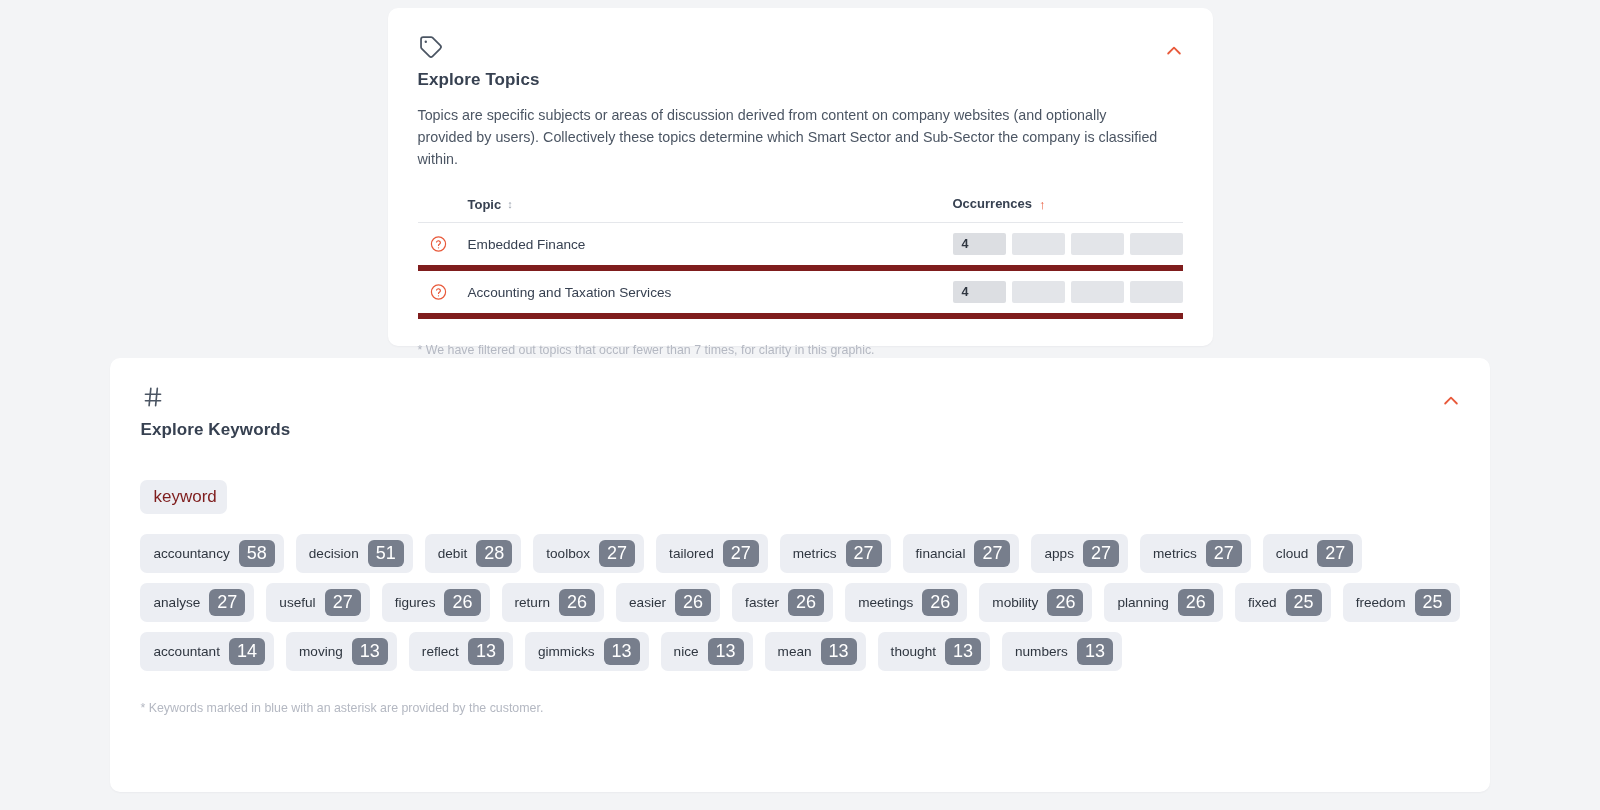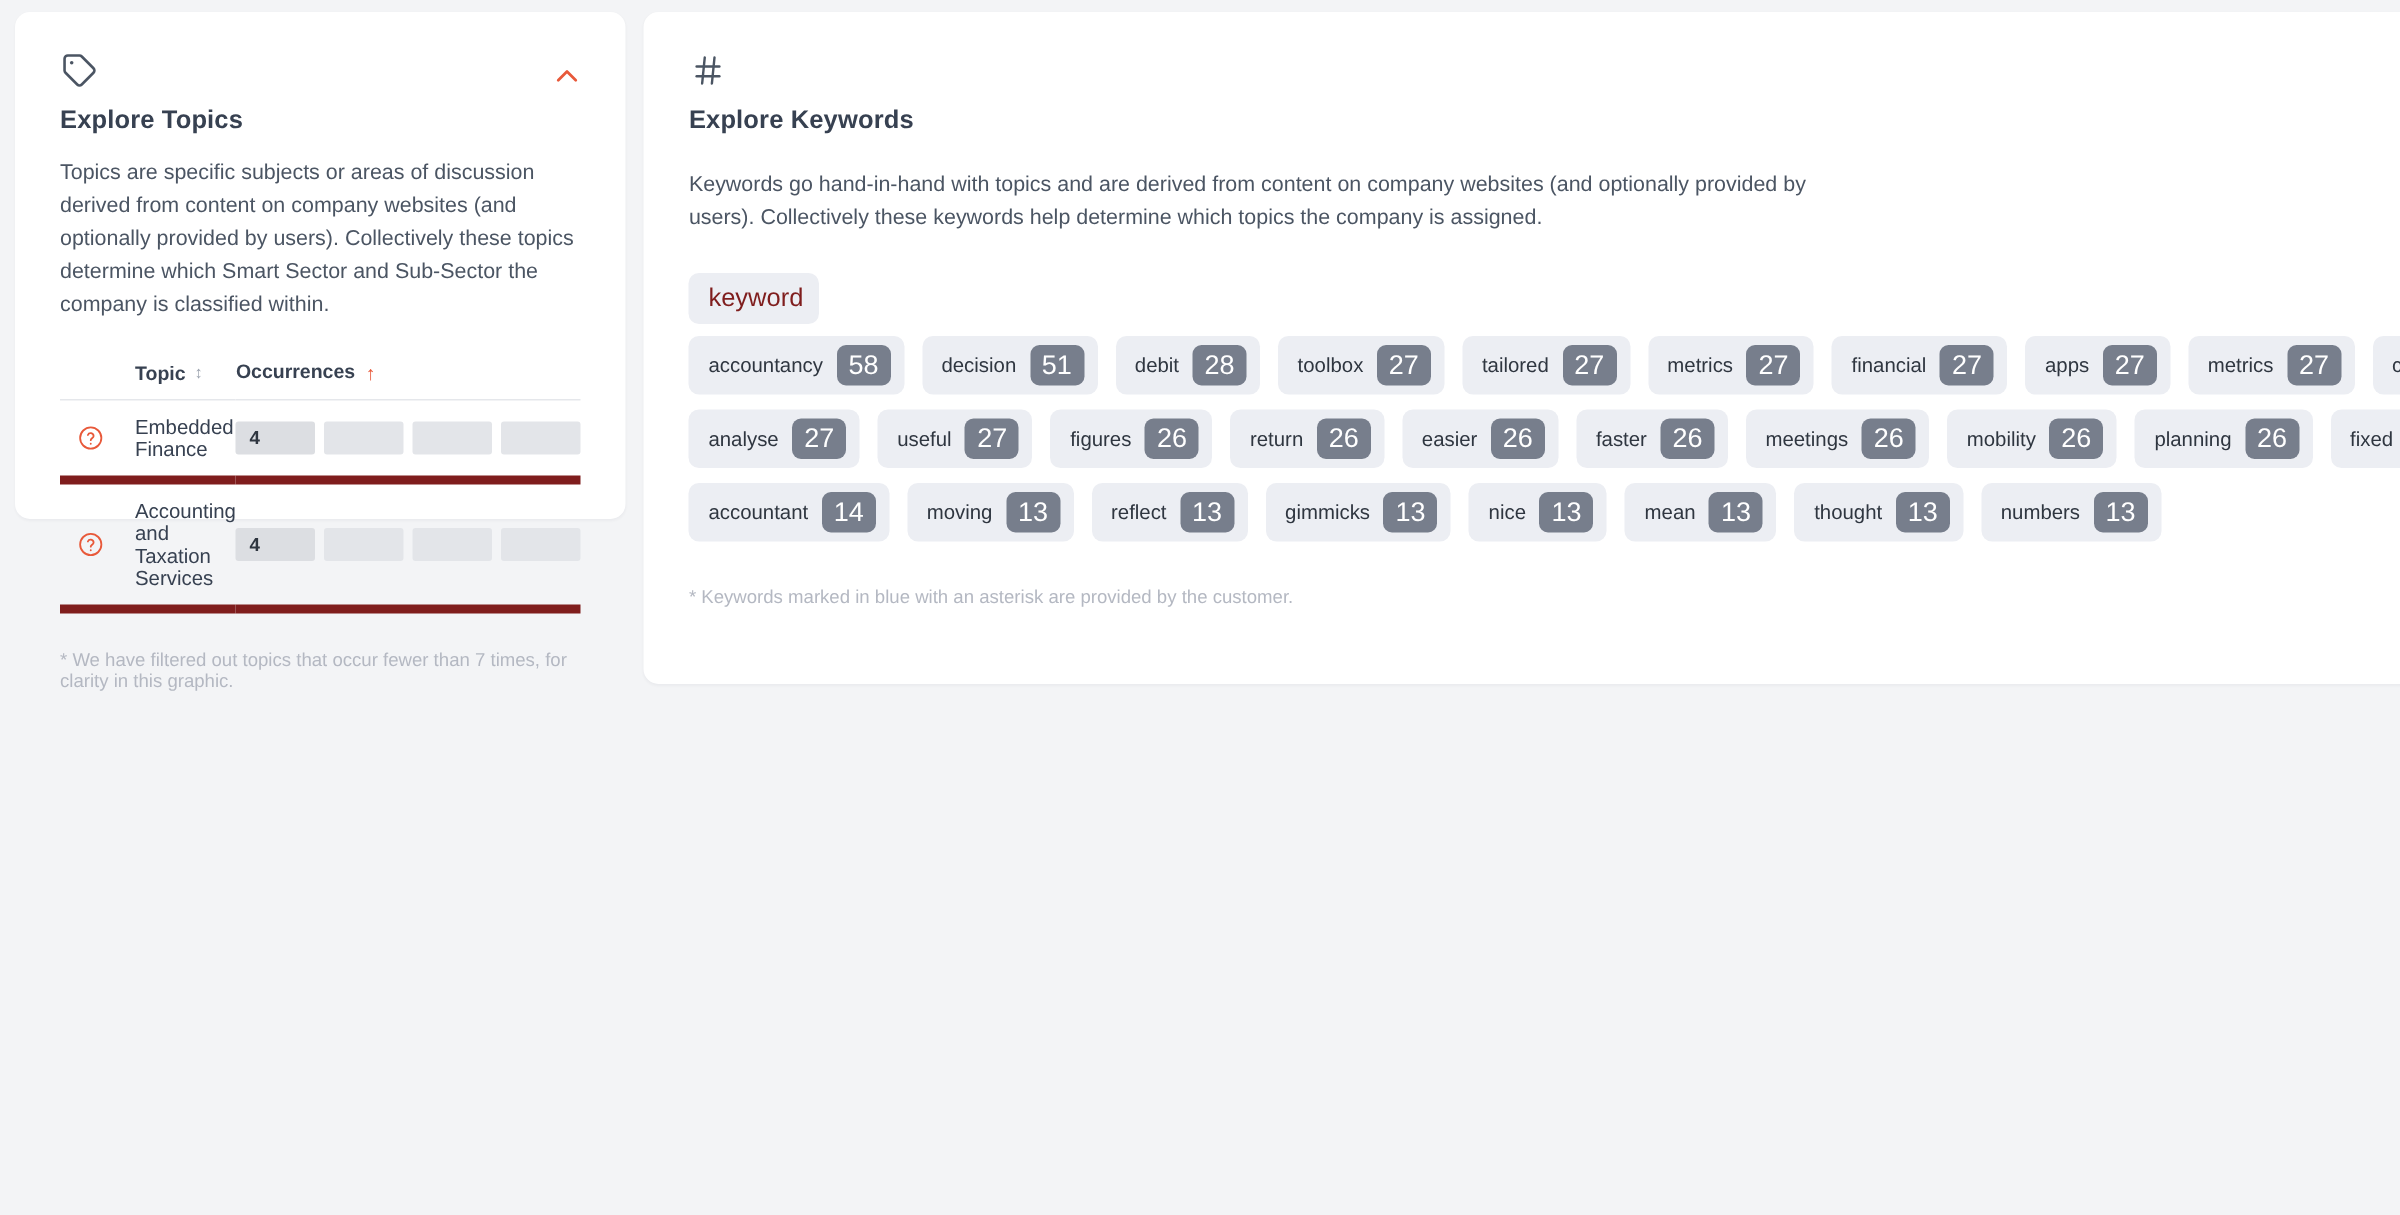--- a/index.html
+++ b/index.html
@@ -11,23 +11,24 @@
     font-family: "Liberation Sans", sans-serif;
     -webkit-font-smoothing: antialiased;
   }
 
   .page {
     width: 1600px;
     height: 810px;
     background: #f3f4f6;
     padding: 8px 10px 18px 10px;
     display: flex;
-    flex-direction: row;
+    flex-direction: column;
     gap: 12px;
     overflow: hidden;
+    align-items: center;
   }
 
   .card {
     background: #ffffff;
     border-radius: 10px;
     position: relative;
     padding: 26px 30px 22px 30px;
     box-shadow: 0 1px 2px rgba(16,24,40,0.04);
   }
 
@@ -179,21 +180,21 @@
     background: #777e8c;
     color: #ffffff;
     border-radius: 6px;
     padding: 4px 10px 5px 10px;
     font-size: 13.4px;
     line-height: 1;
     white-space: nowrap;
   }
 
   .kw-rows {
-    margin-top: 8px;
+    margin-top: 20px;
     display: flex;
     flex-direction: column;
     gap: 10px;
   }
 
   .kw-row {
     display: flex;
     gap: 12px;
     flex-wrap: nowrap;
   }
@@ -317,21 +318,20 @@
 
     <svg class="section-icon" viewBox="0 0 24 24" fill="none" stroke="#4b5563" stroke-width="1.5" stroke-linecap="round">
       <line x1="5" y1="9.5" x2="19" y2="9.5"></line>
       <line x1="5" y1="15.5" x2="19" y2="15.5"></line>
       <line x1="10" y1="4" x2="8.4" y2="20"></line>
       <line x1="16" y1="4" x2="14.4" y2="20"></line>
     </svg>
 
     <h2 class="section-title">Explore Keywords</h2>
 
-    <p class="section-desc kw-desc">Keywords go hand-in-hand with topics and are derived from content on company websites (and optionally provided by users). Collectively these keywords help determine which topics the company is assigned.</p>
 
     <div class="legend-chip">
       <span class="legend-label">keyword</span>
     </div>
 
     <div class="kw-rows">
 
       <div class="kw-row">
         <div class="kw-chip">
           <span class="kw-name">accountancy</span>

